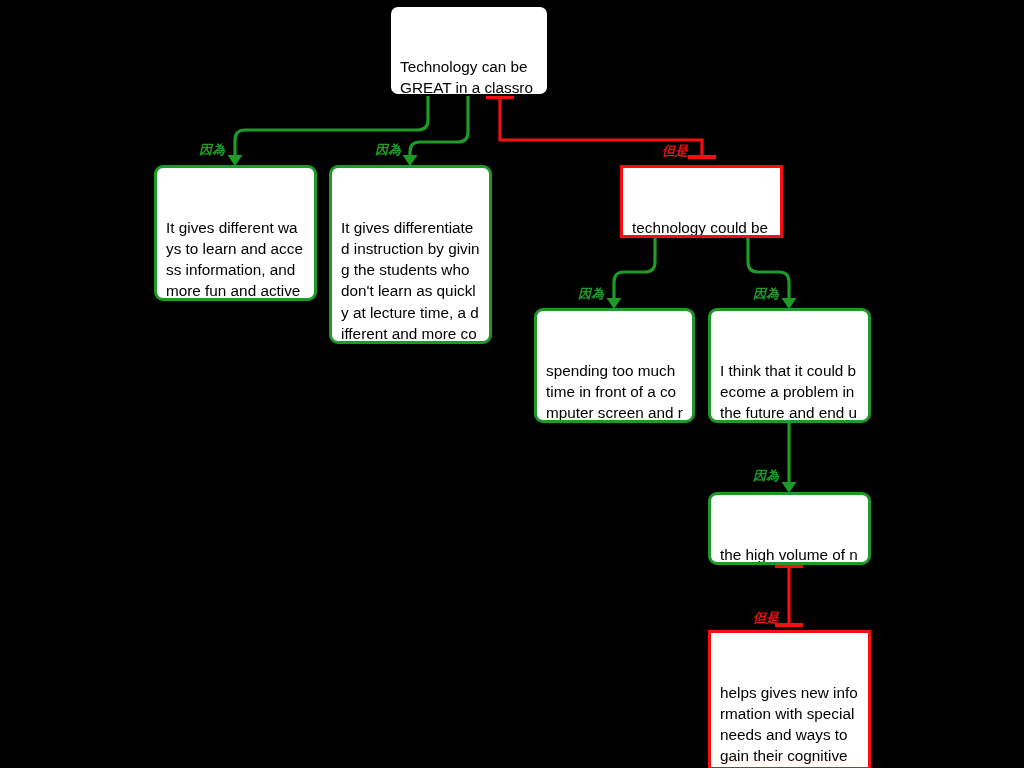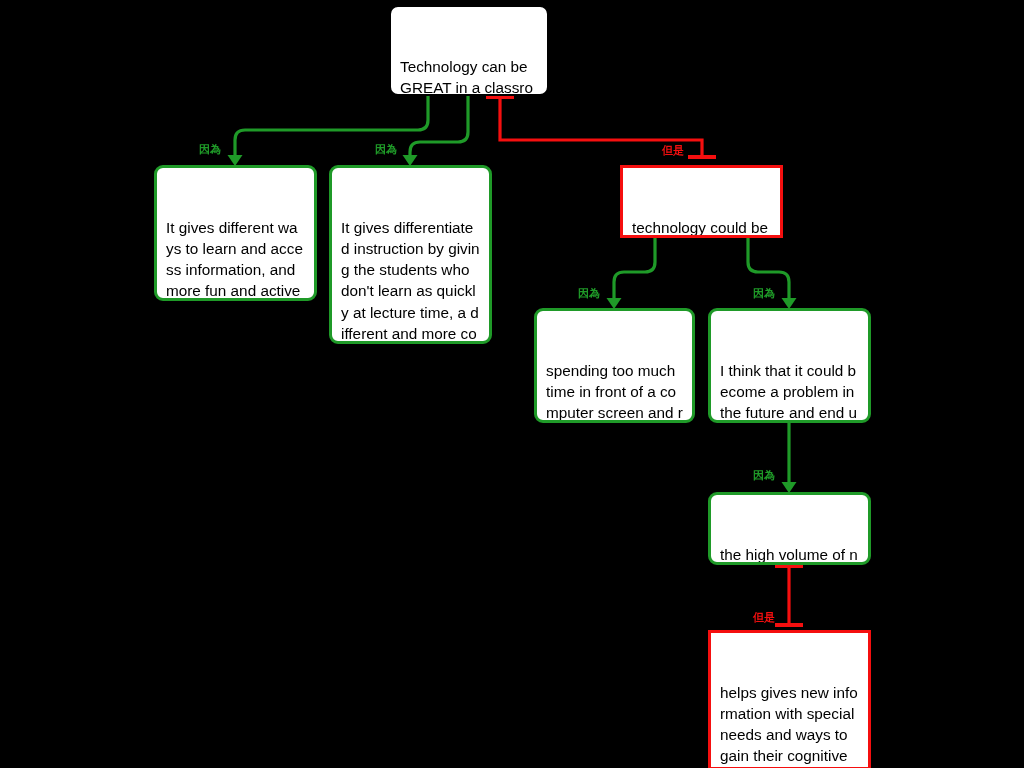--- a/index.html
+++ b/index.html
@@ -52,25 +52,26 @@
     padding: 6px 9px 6px 9px;
   }
   .node-red {
     border: 3px solid #f50f0f;
     border-radius: 0px;
     padding: 6px 9px 6px 9px;
   }
   
   .clabel {
     position: absolute;
-    font-size: 11px;
+    font-size: 13px;
     line-height: 11px;
     font-weight: bold;
     white-space: nowrap;
     letter-spacing: 0px;
+    font-style: italic;
   }
   .clabel-green { color: #1f9a28; }
   .clabel-red   { color: #f50f0f; }
 </style>
 </head>
 <body>
 
 <div id="canvas">
 
   <svg id="wires" viewBox="0 0 1024 768" width="1024" height="768" xmlns="http://www.w3.org/2000/svg">

